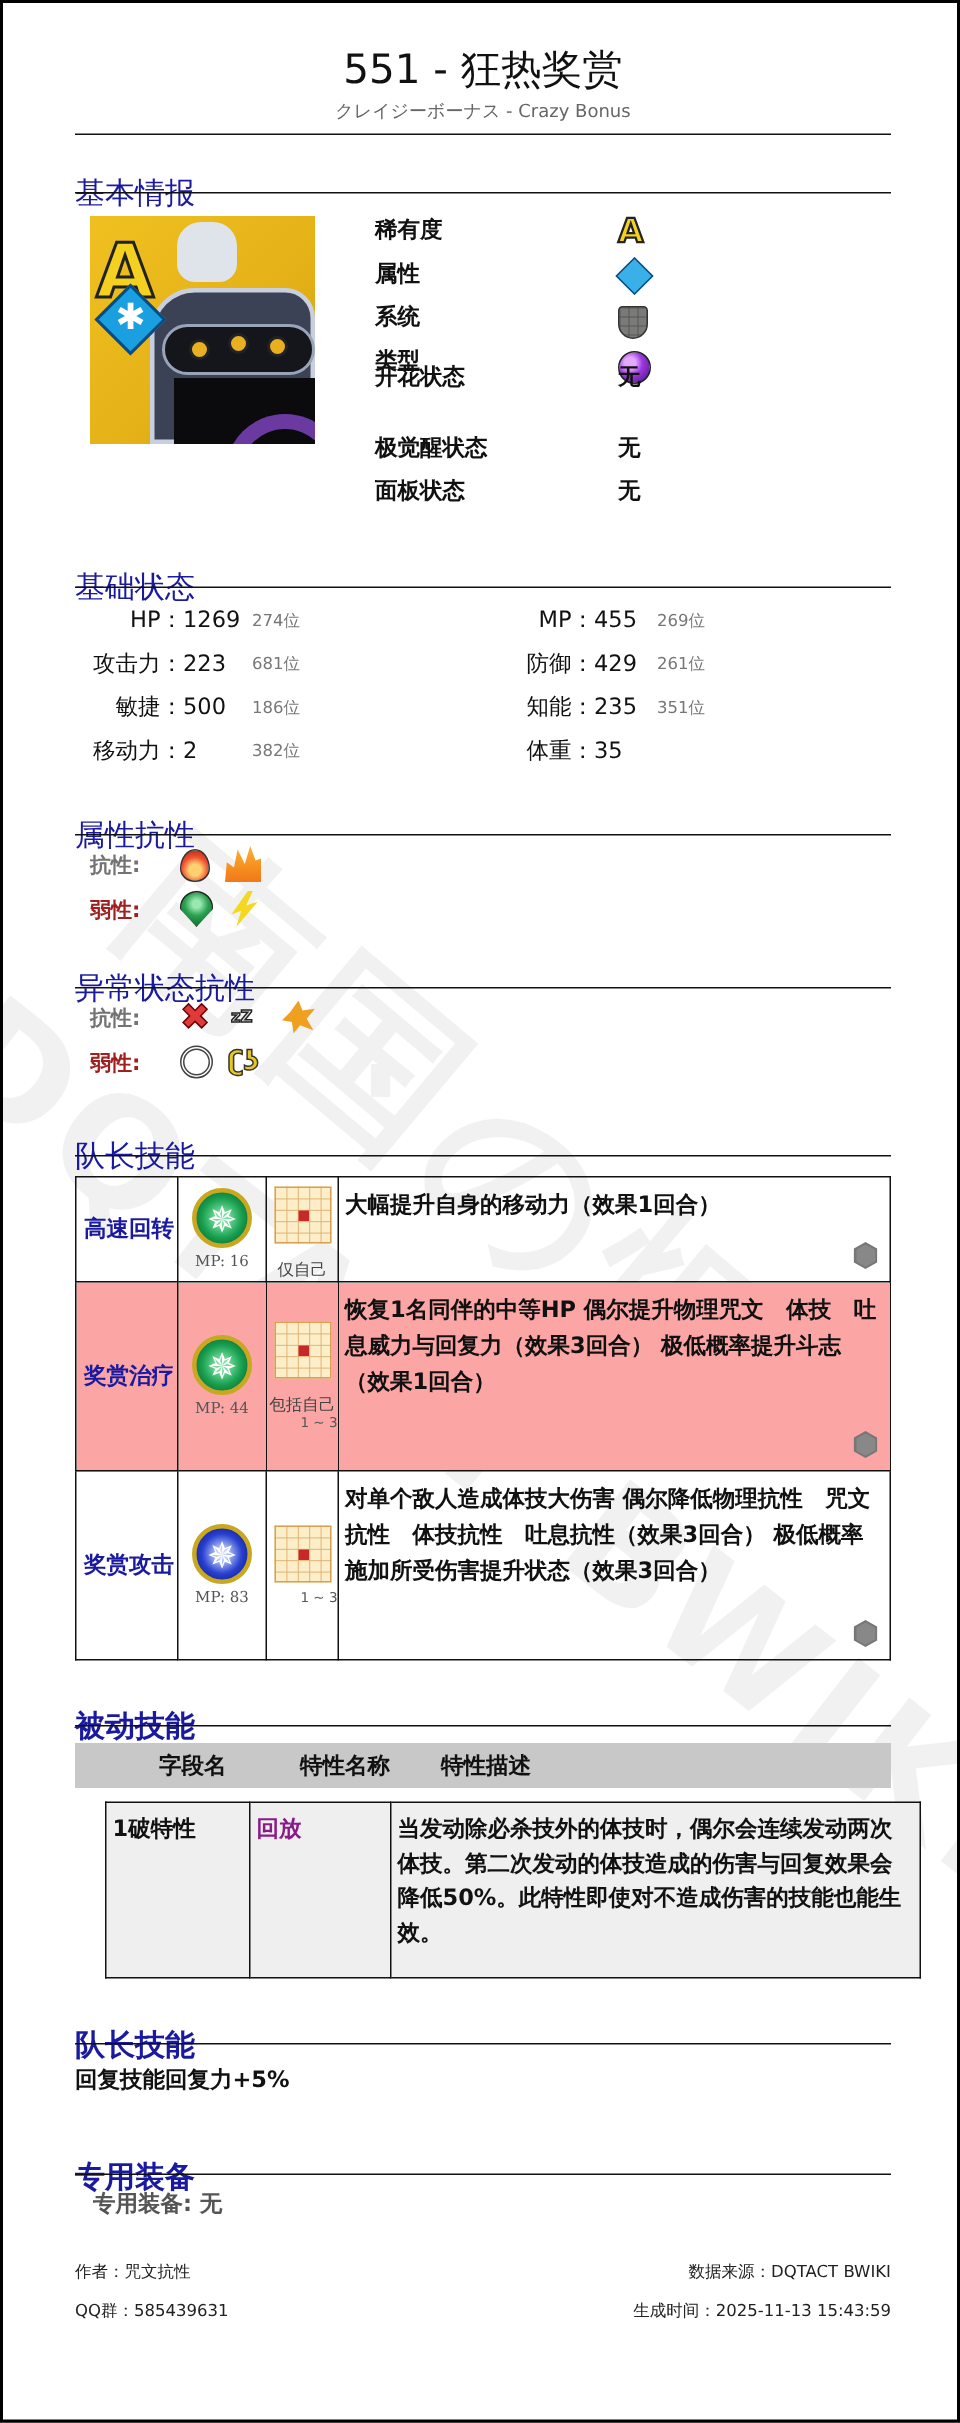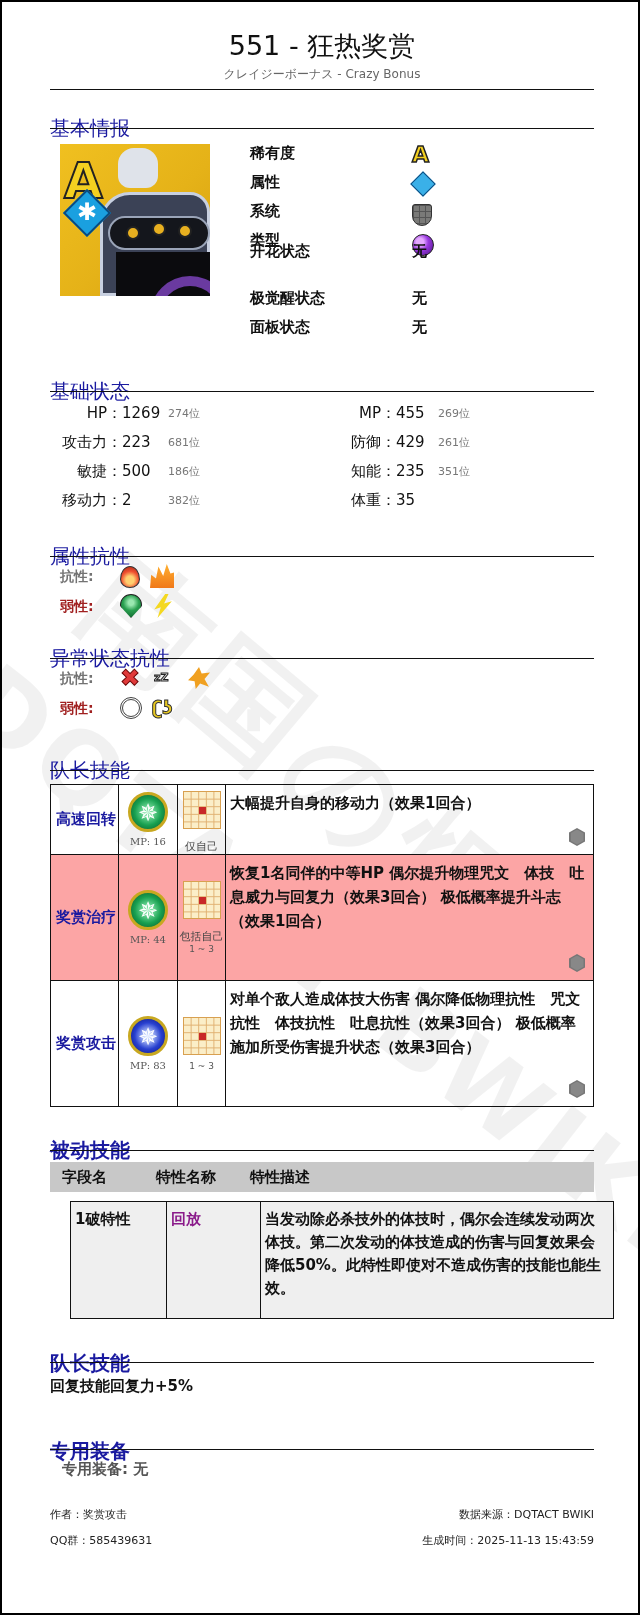--- a/index.html
+++ b/index.html
@@ -73,26 +73,26 @@
   .orb.green { background: radial-gradient(circle, #7ae0a0 0 15%, #18a050 55%, #0a5028 100%); }
   .orb.blue { background: radial-gradient(circle, #c8d8ff 0 12%, #2840d0 55%, #0a1070 100%); }
   .orb::after { content: "✵"; position: absolute; left: 0; top: 4px; width: 100%; text-align: center; color: #fff; font-size: 24px; line-height: 28px; }
   .mp { font-size: 10px; color: #555; margin-top: 4px; font-family: "DejaVu Serif", serif; }
   .grid { width: 38px; height: 38px; margin: 8px auto 0; border: 1.5px solid #d8a050; background:
       linear-gradient(90deg, transparent 7px, #e0b070 7px, #e0b070 8px, transparent 8px) 0 0 / 7.6px 100%,
       linear-gradient(transparent 7px, #e0b070 7px, #e0b070 8px, transparent 8px) 0 0 / 100% 7.6px,
       #fbeec8; position: relative; }
   .grid::after { content: ""; position: absolute; left: 15px; top: 15px; width: 7px; height: 7px; background: #c82828; }
   .range-lbl { font-size: 11px; color: #444; margin-top: 10px; }
-  .range-sub { font-size: 9px; color: #555; }
+  .range-sub { font-size: 9px; color: #555; text-align: right; }
   .hex { position: absolute; right: 8px; bottom: 8px; width: 16px; height: 18px; background: #777; clip-path: polygon(50% 0, 100% 25%, 100% 75%, 50% 100%, 0 75%, 0 25%); }
   .hex::before { content: ""; position: absolute; left: 1.5px; top: 1.5px; width: 13px; height: 15px; background: #888; clip-path: polygon(50% 0, 100% 25%, 100% 75%, 50% 100%, 0 75%, 0 25%); }
 
   .pas-header { position: absolute; left: 0; width: 544px; height: 30px; background: #c8c8c8; font-size: 15px; font-weight: bold; }
-  .pas-header span { position: absolute; top: 6px; }
+  .pas-header span { position: absolute; top: 6px; margin-left: 44px; }
   table.passive { position: absolute; left: 0; border-collapse: collapse; width: 544px; margin-left: 20px; }
   table.passive td { border: 1.5px solid #111; background: #efefef; vertical-align: top; font-size: 15px; font-weight: bold; padding: 6px 4px; line-height: 23px; height: 117px; }
   .pas-name { color: #8a1a8a; }
 
   .plain { position: absolute; left: 0; font-size: 15px; font-weight: bold; }
   .equip { position: absolute; left: 12px; font-size: 15px; color: #555; font-weight: bold; }
   .foot { position: absolute; font-size: 11px; color: #222; white-space: nowrap; }
 </style>
 </head>
 <body>
@@ -304,18 +304,18 @@
       </table>
 
     <div class="h2 bold" style="top:1335px">队长技能</div>
     <div class="rule" style="top:1360px"></div>
     <div class="plain" style="top:1375px">回复技能回复力+5%</div>
 
     <div class="h2 bold" style="top:1423px">专用装备</div>
     <div class="rule" style="top:1447px"></div>
     <div class="equip" style="top:1458px">专用装备: 无</div>
 
-    <div class="foot" style="left:0;top:1505px">作者：奖赏攻击</div>
+    <div class="foot" style="left:0;top:1505px">作者：咒文抗性</div>
     <div class="foot" style="left:0;top:1531px">QQ群：585439631</div>
     <div class="foot" style="right:0;top:1505px">数据来源：DQTACT BWIKI</div>
     <div class="foot" style="right:0;top:1531px">生成时间：2025-11-13 15:43:59</div>
   </div>
 </div>
 
 </body></html>

